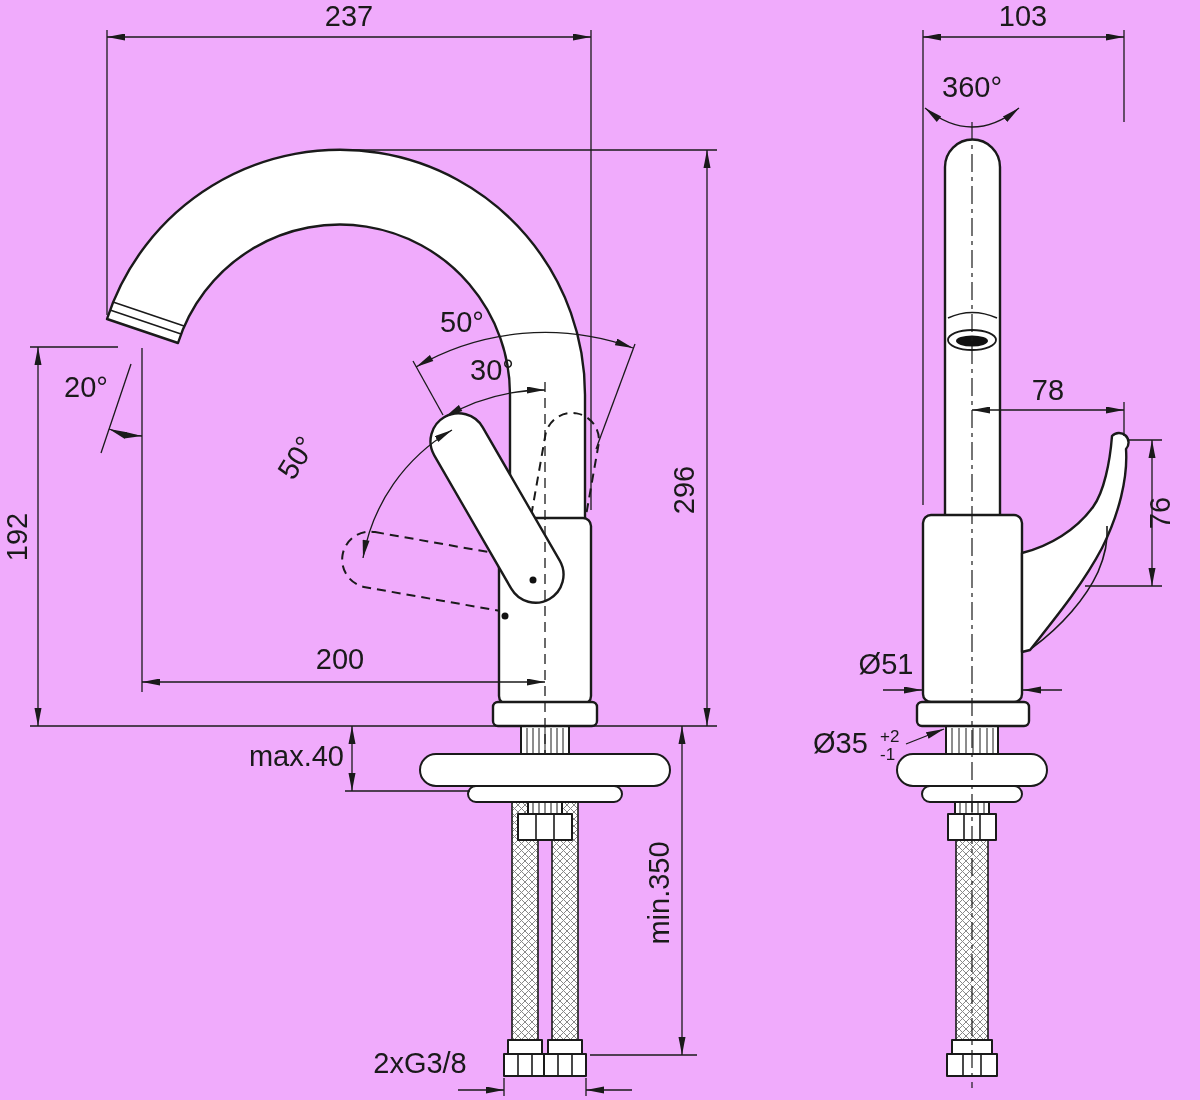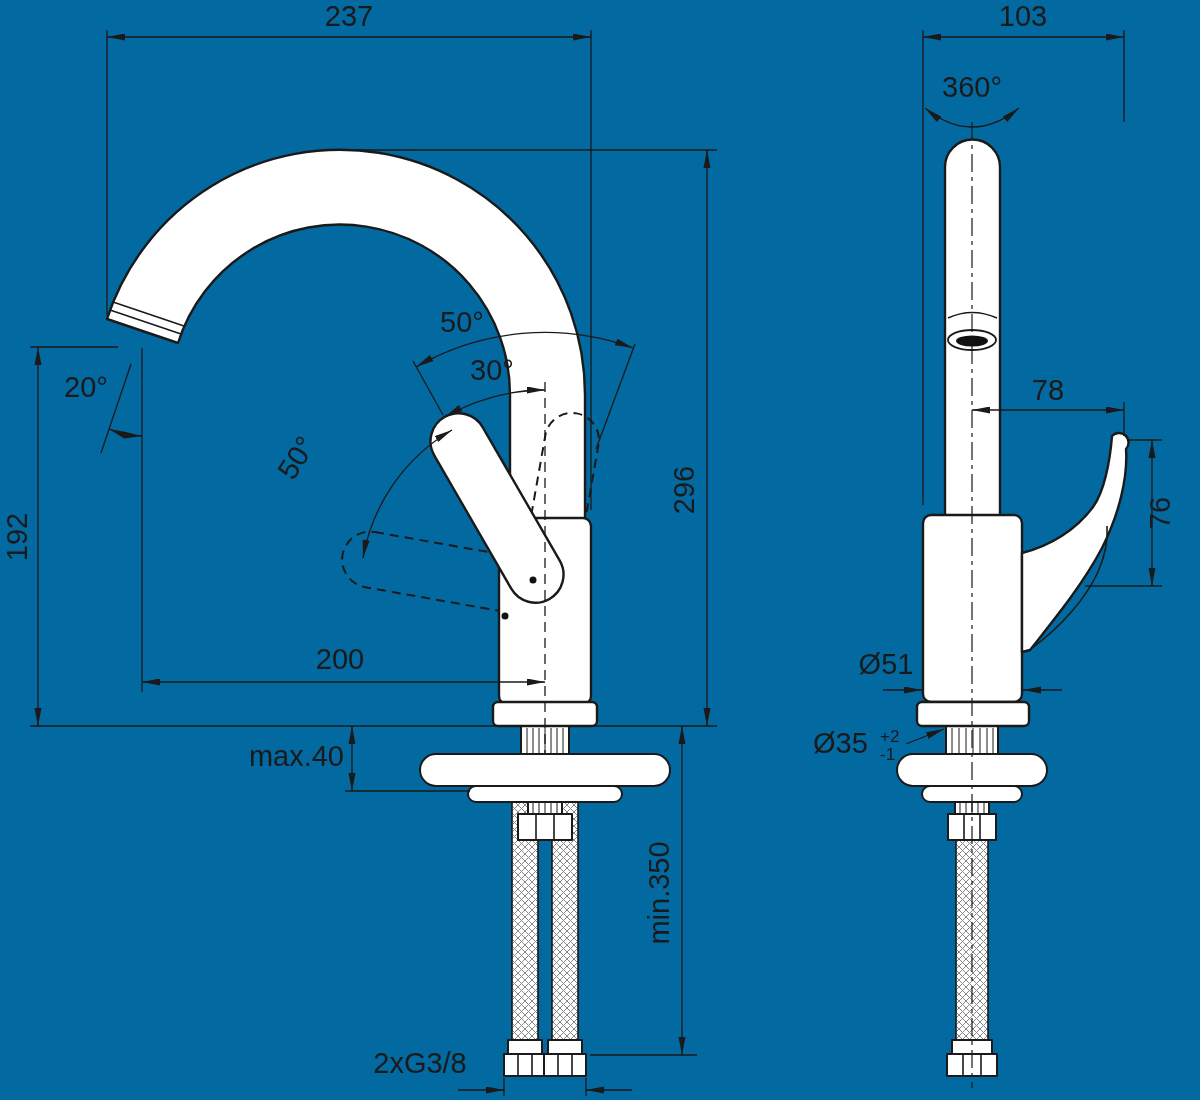--- a/index.html
+++ b/index.html
@@ -1,16 +1,16 @@
 <!DOCTYPE html>
 <html><head>
 <meta charset="utf-8">
 <style>
   html,body{margin:0;padding:0;background:#fff;}
-  .canvas{width:1200px;height:1100px;background:#0369a1;position:relative;overflow:hidden;}
+  .canvas{width:1200px;height:1100px;background:#f0abfc;position:relative;overflow:hidden;}
   svg{display:block;}
   .o  {fill:#fff;stroke:#1a1a1a;stroke-width:2.4;stroke-linejoin:round;}
   .o2 {fill:#fff;stroke:#1a1a1a;stroke-width:2;stroke-linejoin:round;}
   .thin{fill:none;stroke:#1a1a1a;stroke-width:1.6;}
   .dim {fill:none;stroke:#1a1a1a;stroke-width:1.3;}
   .ghost{fill:none;stroke:#1a1a1a;stroke-width:2;stroke-dasharray:9 6;}
   .dashln{stroke-dasharray:10 6;}
   .cl  {fill:none;stroke:#1a1a1a;stroke-width:1.2;stroke-dasharray:18 5 4 5;}
   .tick{stroke:#1a1a1a;stroke-width:1;}
   .flat{stroke:#1a1a1a;stroke-width:1.6;}

